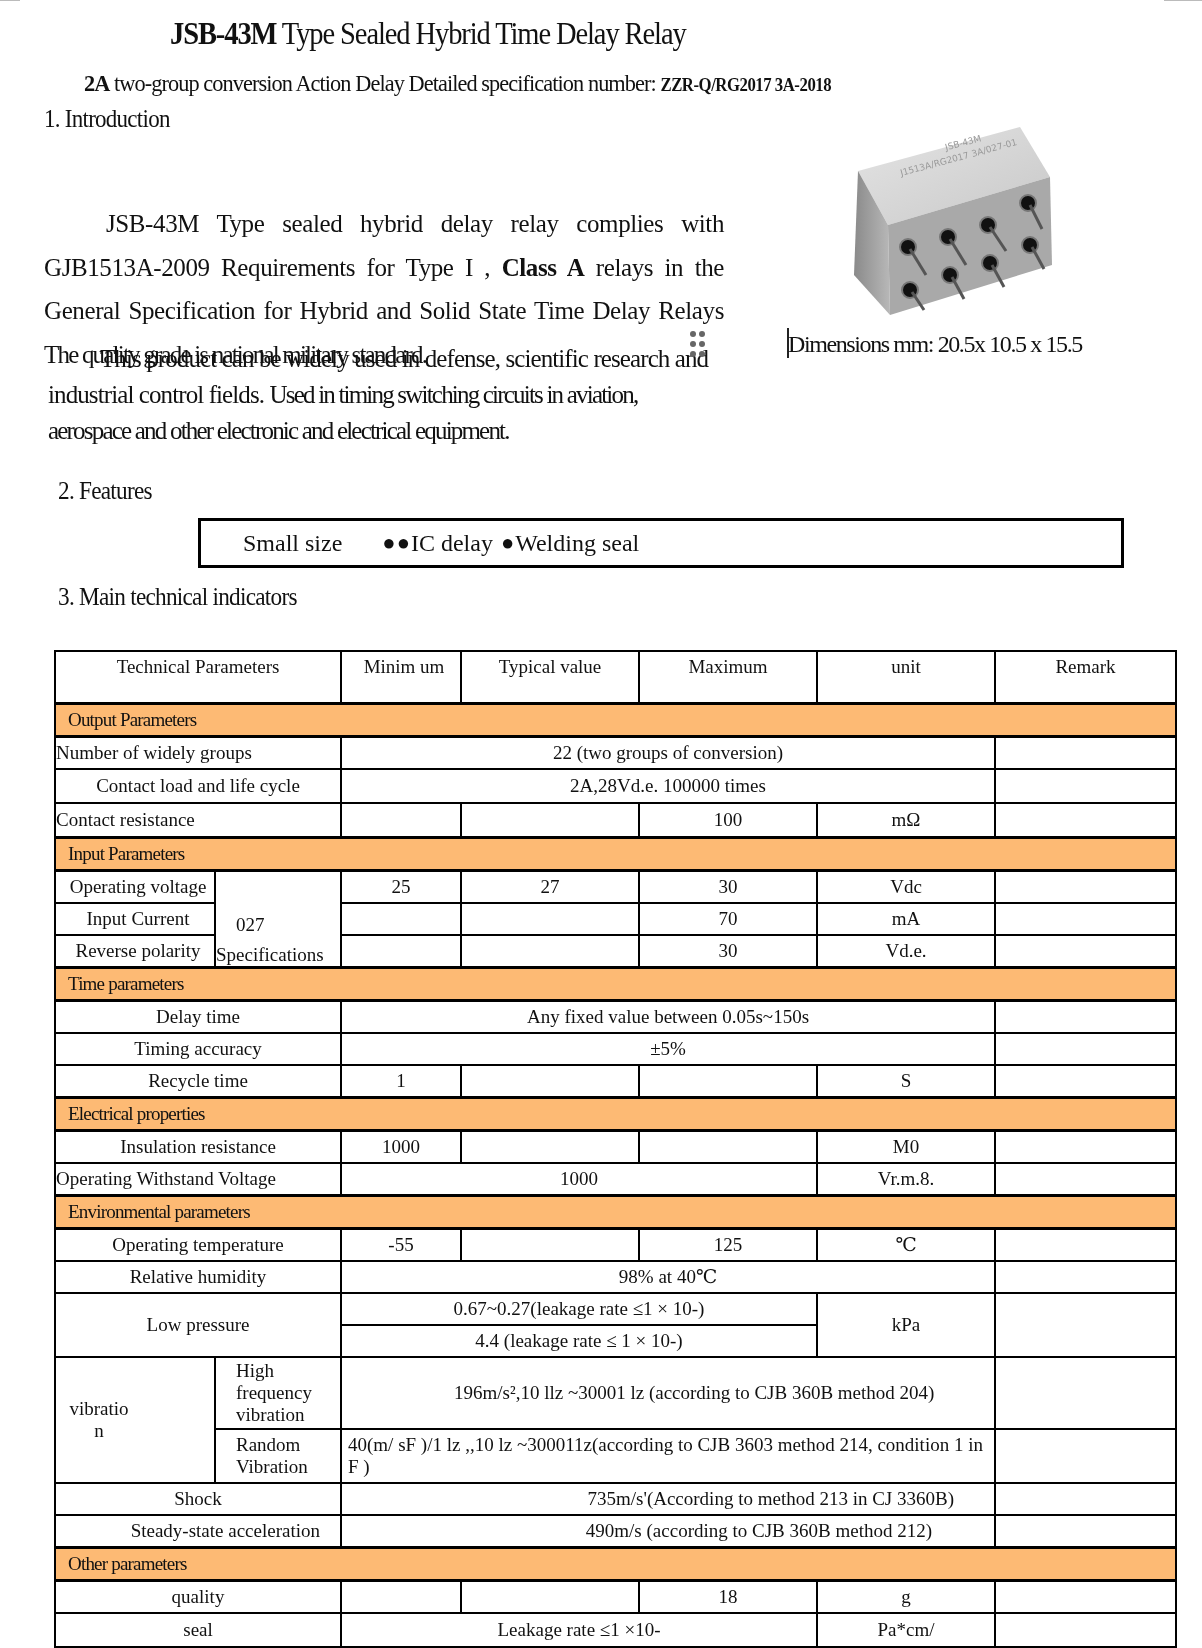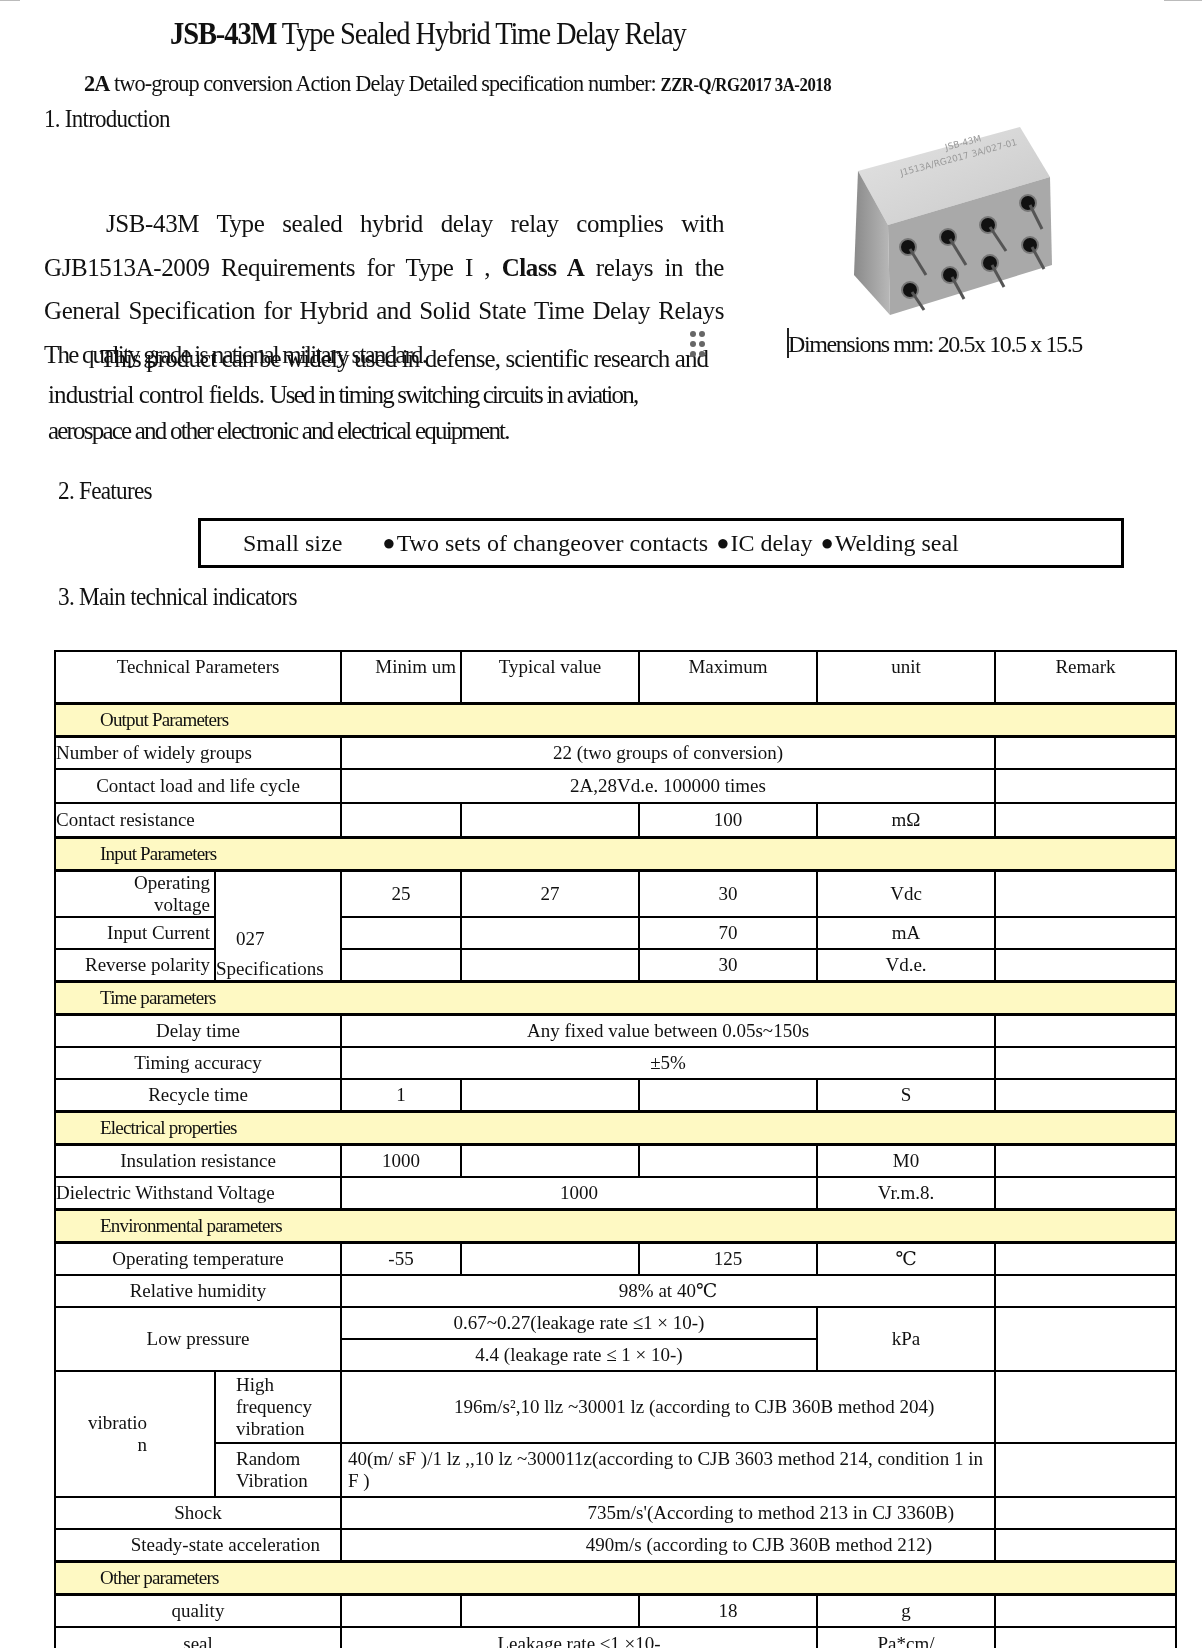--- a/index.html
+++ b/index.html
@@ -37,24 +37,24 @@
   .features-box .item { margin-right: 8px; }
   .features-box .first { margin-right: 40px; }
   .features-box .dot { font-size: 22px; margin-right: 1px; }
   .h-main { position: absolute; left: 58px; top: 583px; font-size: 25px; letter-spacing: -0.8px;
             transform: scaleX(0.93); transform-origin: left; white-space: nowrap; }
 
   table.spec { position: absolute; left: 54px; top: 650px; width: 1121px; border-collapse: collapse;
                font-size: 19px; table-layout: fixed; }
   table.spec td { border: 2px solid #000; padding: 0 4px; vertical-align: middle; text-align: center;
                   line-height: 22px; }
-  table.spec tr.sec td { background: #fef9c3; text-align: left; padding-left: 44px; font-size: 19px;
+  table.spec tr.sec td { background: #fdba74; text-align: left; padding-left: 12px; font-size: 19px;
                          letter-spacing: -0.8px; height: 30px; border-top: 3px solid #000; border-bottom: 3px solid #000; }
   table.spec td.left { text-align: left; padding-left: 0; }
-  table.spec td.pad { text-align: right; padding-left: 25px; }
+  table.spec td.pad { text-align: center; padding-left: 10px; }
   table.spec td.ml { text-align: left; padding-left: 40px; }
   table.spec tr.hdr td { vertical-align: top; padding-top: 4px; height: 46px; }
   table.spec tr.r td { height: 30px; }
   table.spec tr.r2 td { height: 32px; }
 </style>
 </head>
 <body>
 
 <div class="topline-l"></div>
 <div class="topline-r"></div>
@@ -117,21 +117,20 @@
     <text x="70" y="38">J1513A/RG2017 3A/027-01</text>
   </g>
 </svg>
 
 <div class="dims"><span class="cursor"></span><span>Dimensions mm: 20.5x 10.5 x 15.5</span></div>
 
 <div class="h-features">2. Features</div>
 <div class="features-box">
   <span class="item first">Small size</span>
   <span class="dot">●</span>
-    <span class="item">Two sets of changeover contacts</span>
   <span class="dot">●</span>
     <span class="item">IC delay</span>
   <span class="dot">●</span>
     <span class="item">Welding seal</span>
 </div>
 
 <div class="h-main">3. Main technical indicators</div>
 
 <table class="spec">
   <colgroup>
@@ -234,21 +233,21 @@
       </tr>
   <tr class="r">
     <td colspan="2">Insulation resistance</td>
     <td>1000</td>
     <td></td>
     <td></td>
     <td>M0</td>
     <td></td>
   </tr>
   <tr class="r">
-    <td colspan="2" class="left">Dielectric Withstand Voltage</td>
+    <td colspan="2" class="left">Operating Withstand Voltage</td>
     <td colspan="3">1000</td>
     <td>Vr.m.8.</td>
     <td></td>
   </tr>
 
   <tr class="sec">
         <td colspan="7">Environmental parameters</td>
       </tr>
   <tr class="r">
     <td colspan="2">Operating temperature</td>

